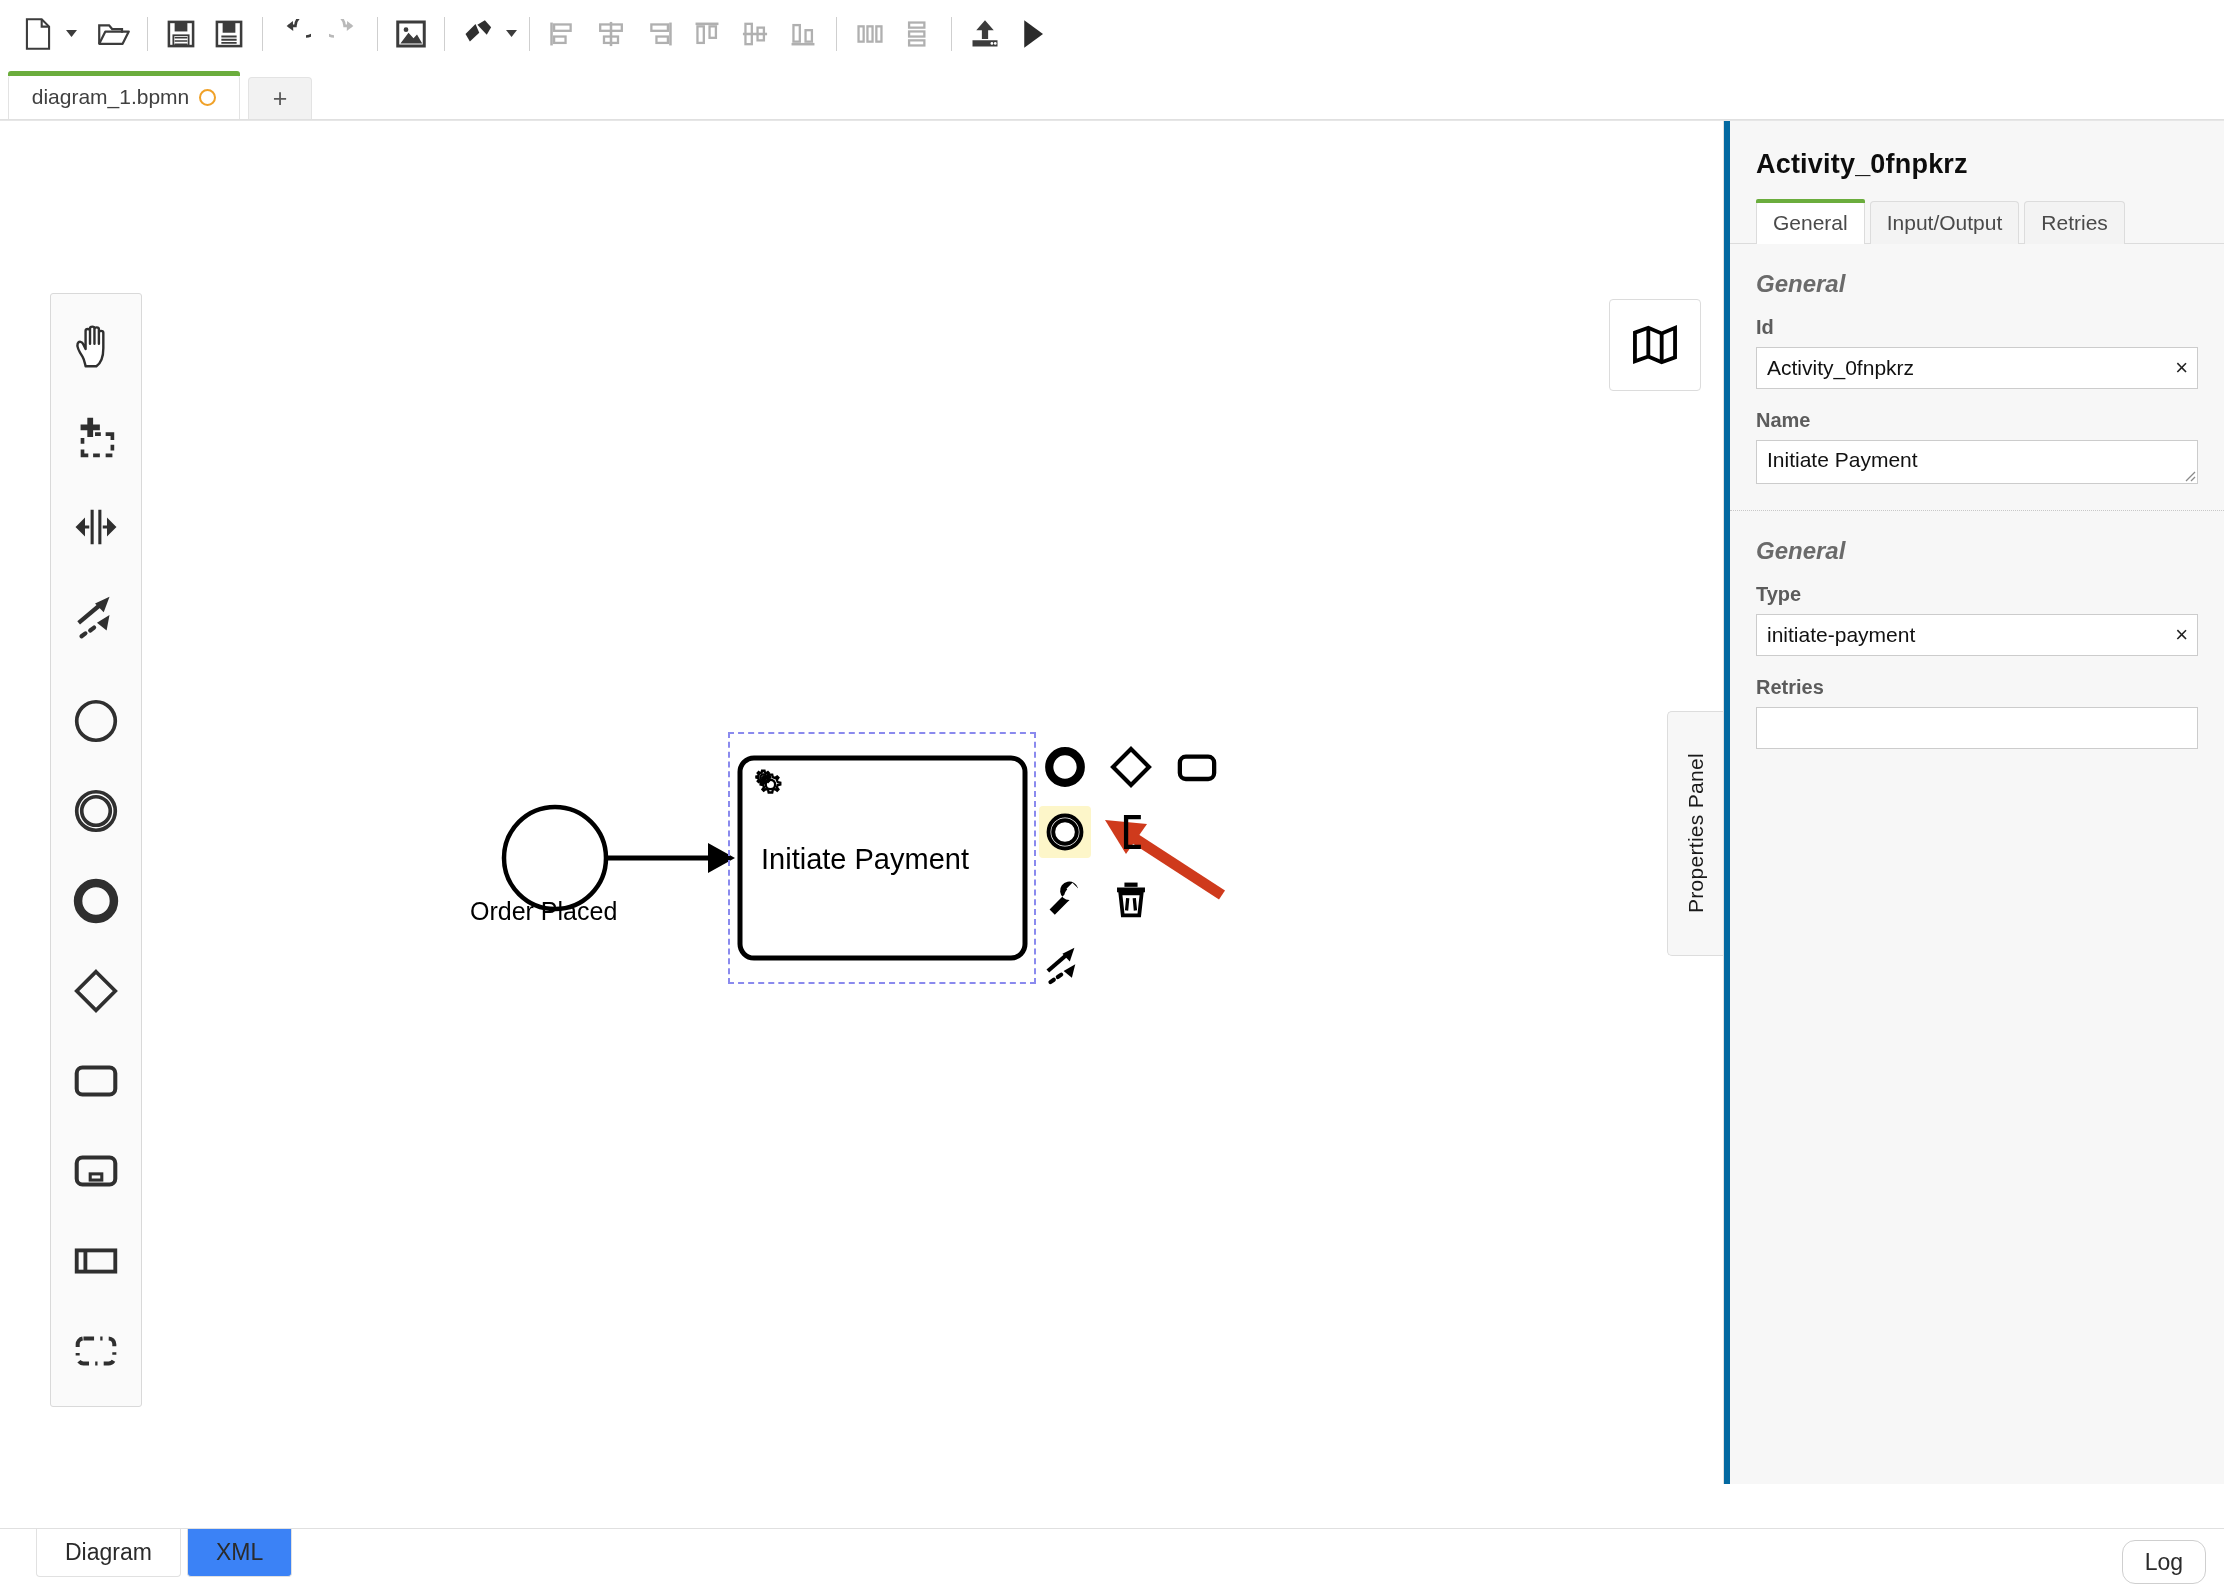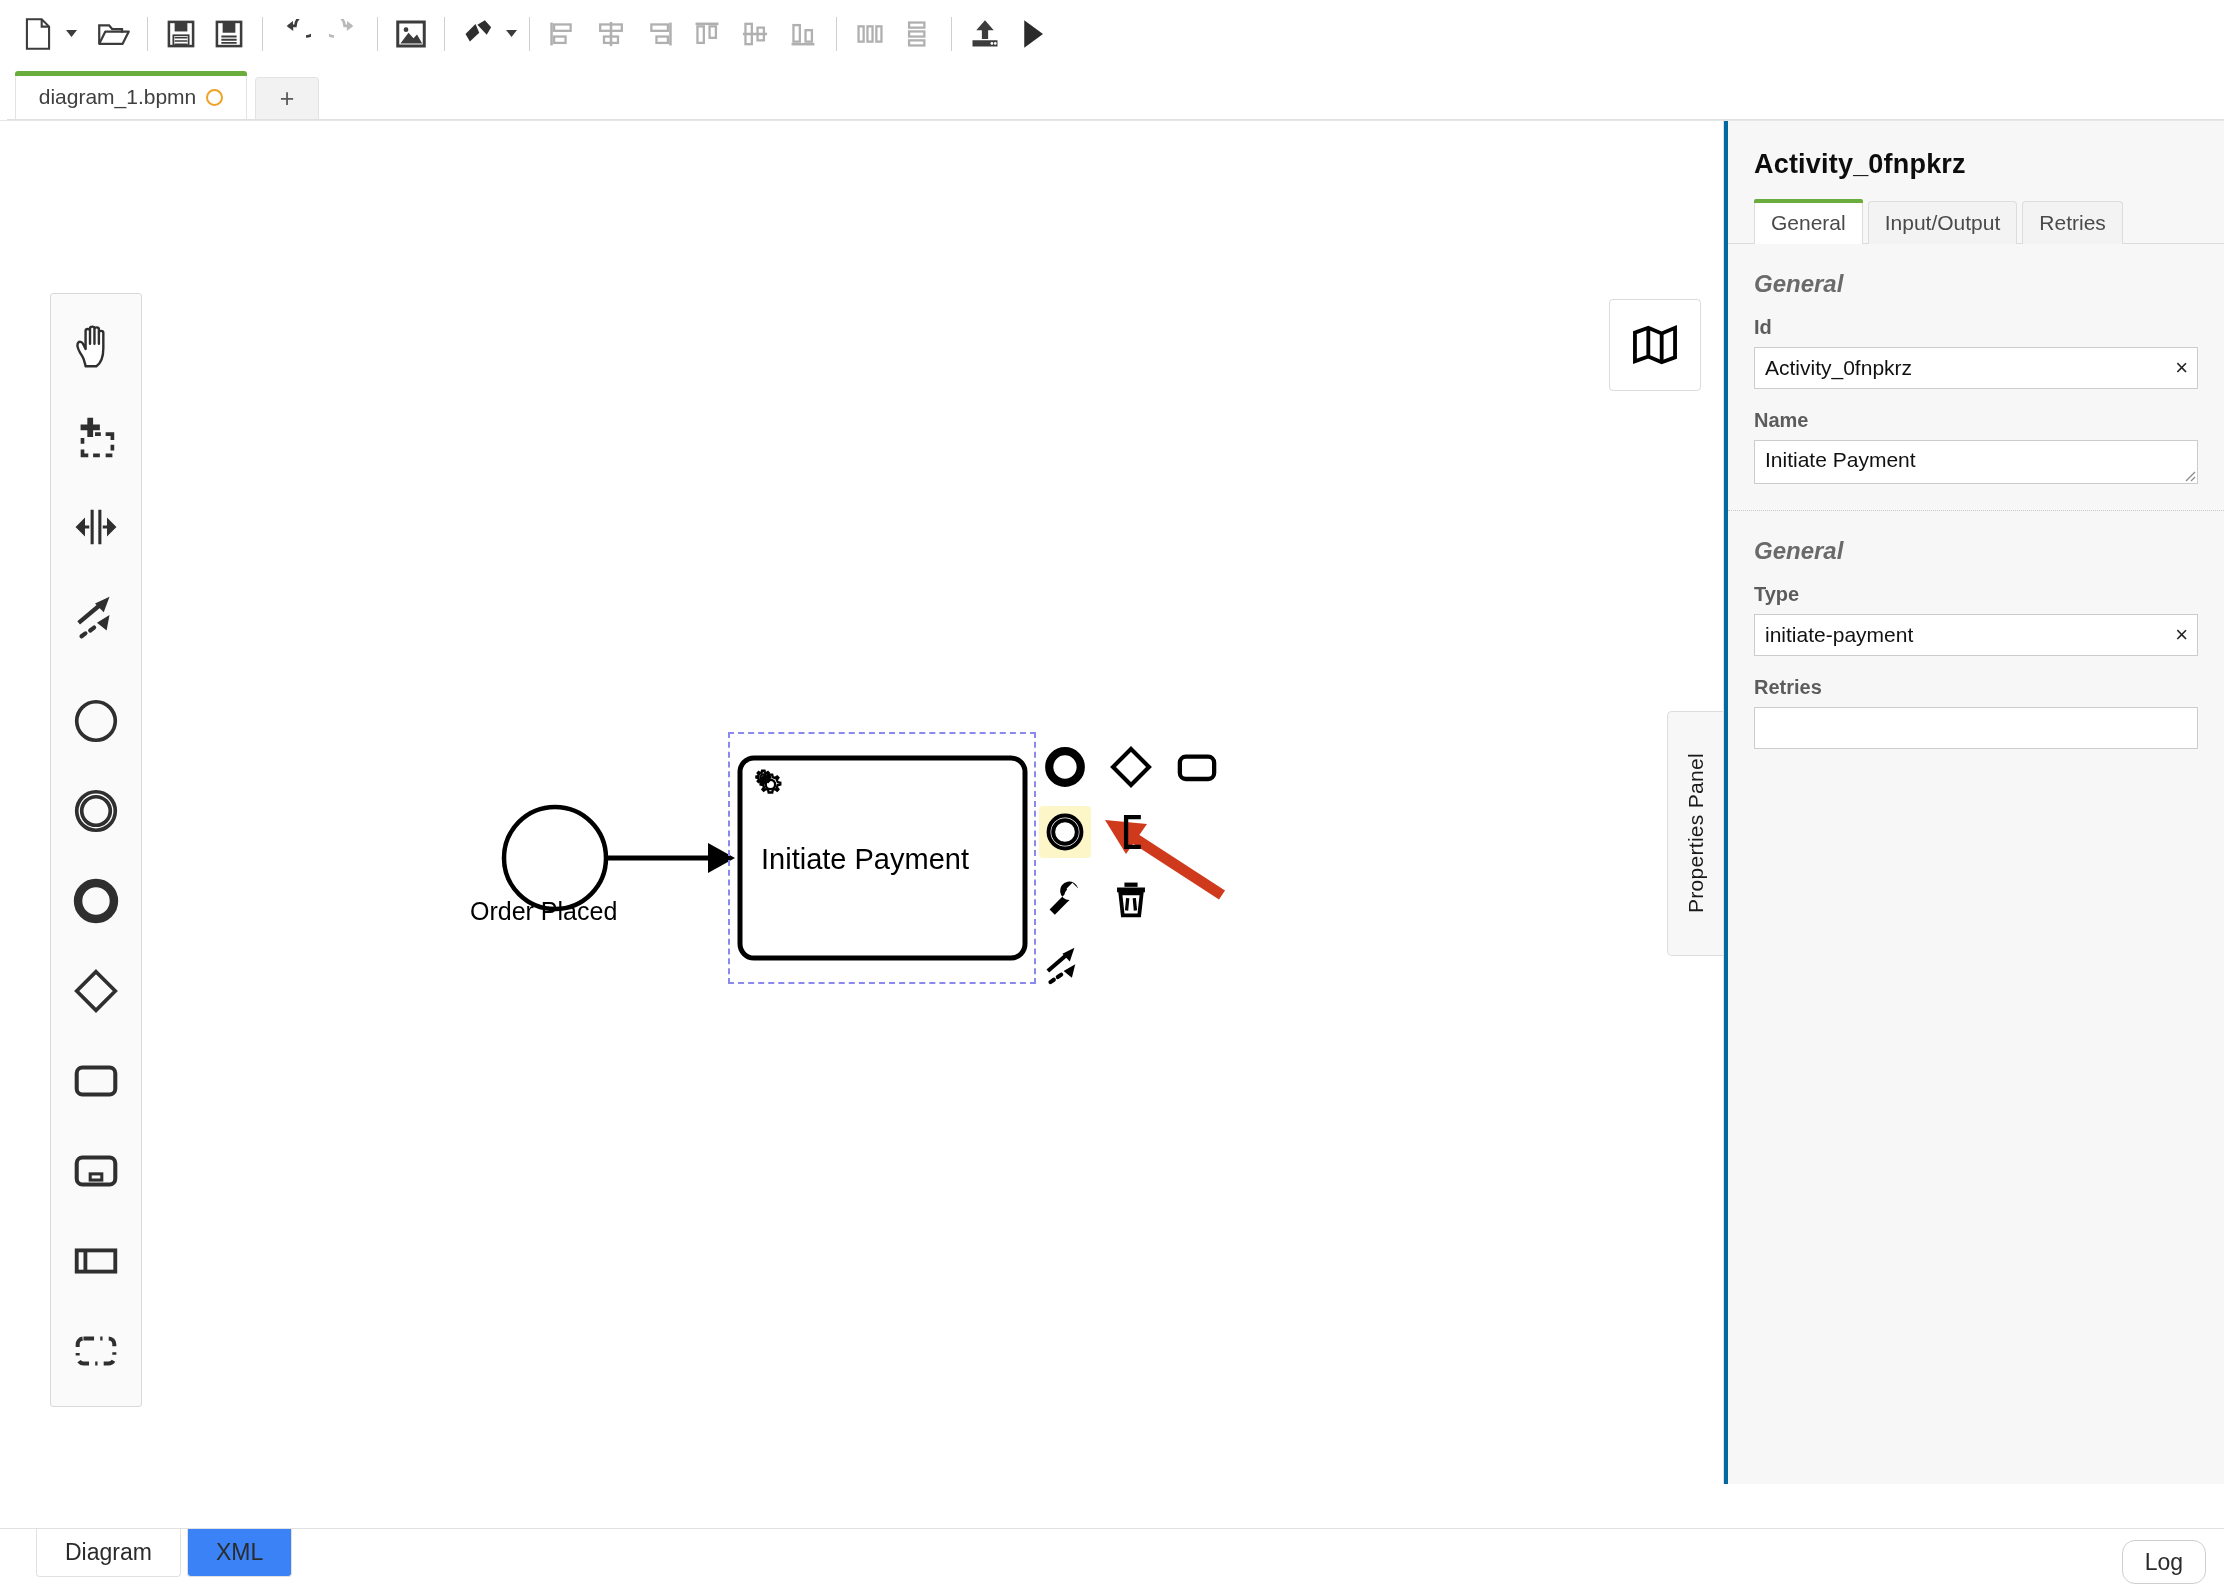--- a/index.html
+++ b/index.html
@@ -54,21 +54,20 @@
   .tabbar {
     height: 52px;
     flex: 0 0 52px;
     display: flex;
     align-items: flex-end;
     background: #ffffff;
     padding-left: 8px;
     border-bottom: 1px solid #e0e0e0;
     position: relative;
     z-index: 5;
-    margin-left: 7px;
   }
   .doc-tab {
     height: 44px;
     min-width: 232px;
     display: flex;
     align-items: center;
     justify-content: center;
     gap: 10px;
     padding: 0 18px;
     background: #ffffff;
@@ -205,21 +204,21 @@
     font-size: 21px;
     color: #1a1a1a;
     letter-spacing: .3px;
   }
 
   
   .props {
     flex: 0 0 500px;
     width: 500px;
     background: #f7f7f7;
-    border-left: 4px solid #0369a1;
+    border-left: 6px solid #0369a1;
     padding: 22px 26px 0 26px;
     overflow: hidden;
     position: relative;
   }
   .props-title {
     font-size: 27px;
     font-weight: bold;
     color: #0d0d0d;
     margin: 6px 0 18px 0;
     letter-spacing: .2px;

